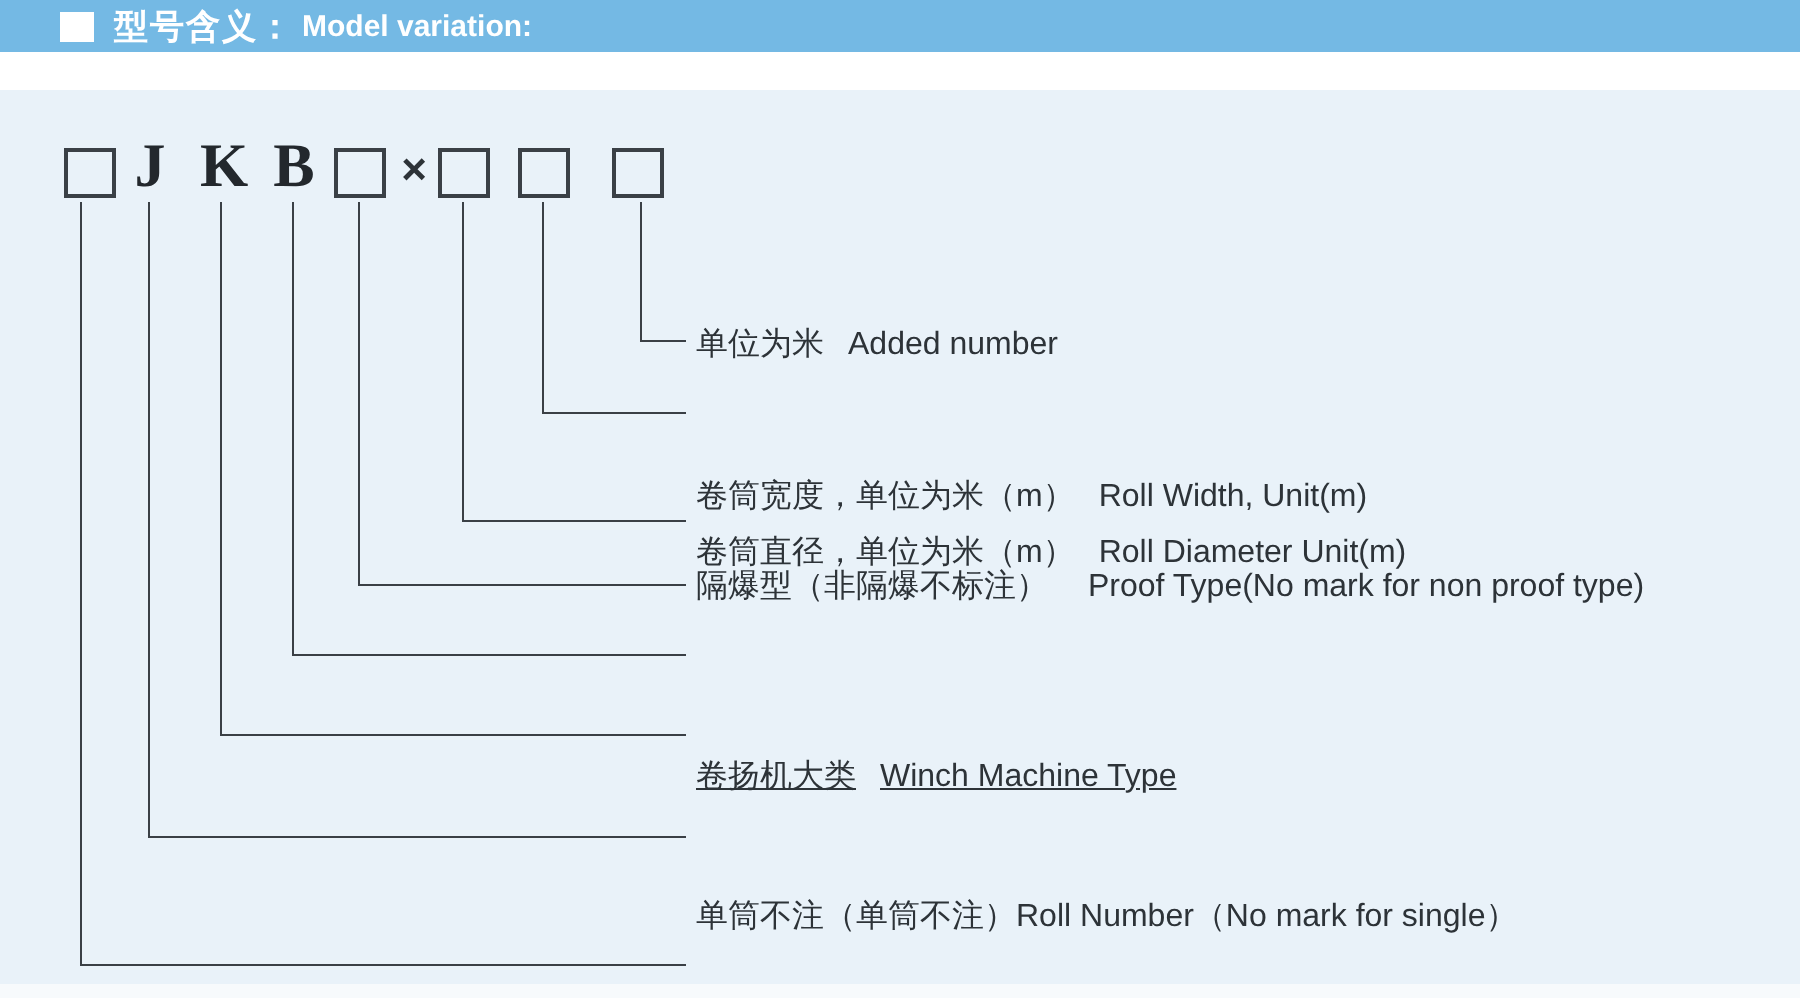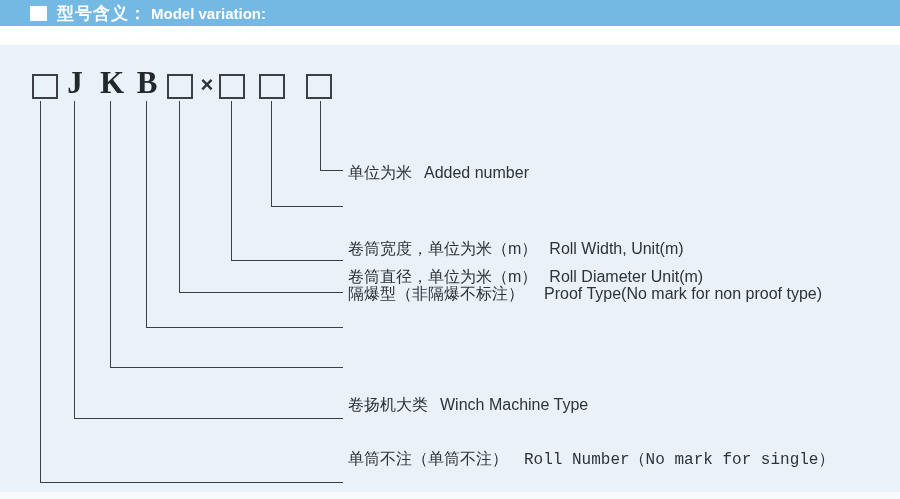--- a/index.html
+++ b/index.html
@@ -81,23 +81,23 @@
   .lbl .en{margin-left:12px;}
   .l-change-number {top:162px;}
   .l-added-features{top:191px;}
   .l-added-features .en{display:block;margin-left:0;}
   .l-roll-width    {top:238px;}
   .l-roll-diameter {top:266px;}
   .l-proof-type    {top:283px;}
   .l-proof-type .en{margin-left:20px;}
   .l-mining-hoist  {top:339px;}
   .l-mining-hoist .en{margin-left:16px;}
-  .l-winch-type    {top:394px;}
+  .l-winch-type    {top:378px;text-decoration:underline;}
   .l-roll-number   {top:448px;}
-  .l-roll-number .en{margin-left:16px;font-family:Liberation Mono, monospace;}
+  .l-roll-number .en{margin-left:0;}
 </style>
 </head>
 <body>
 
 <div class="page">
 
   <div class="header-bar">
     <div class="header-bullet"></div>
     <span class="header-title-cn">型号含义：</span>
     <span class="header-title-en">Model variation:</span>

